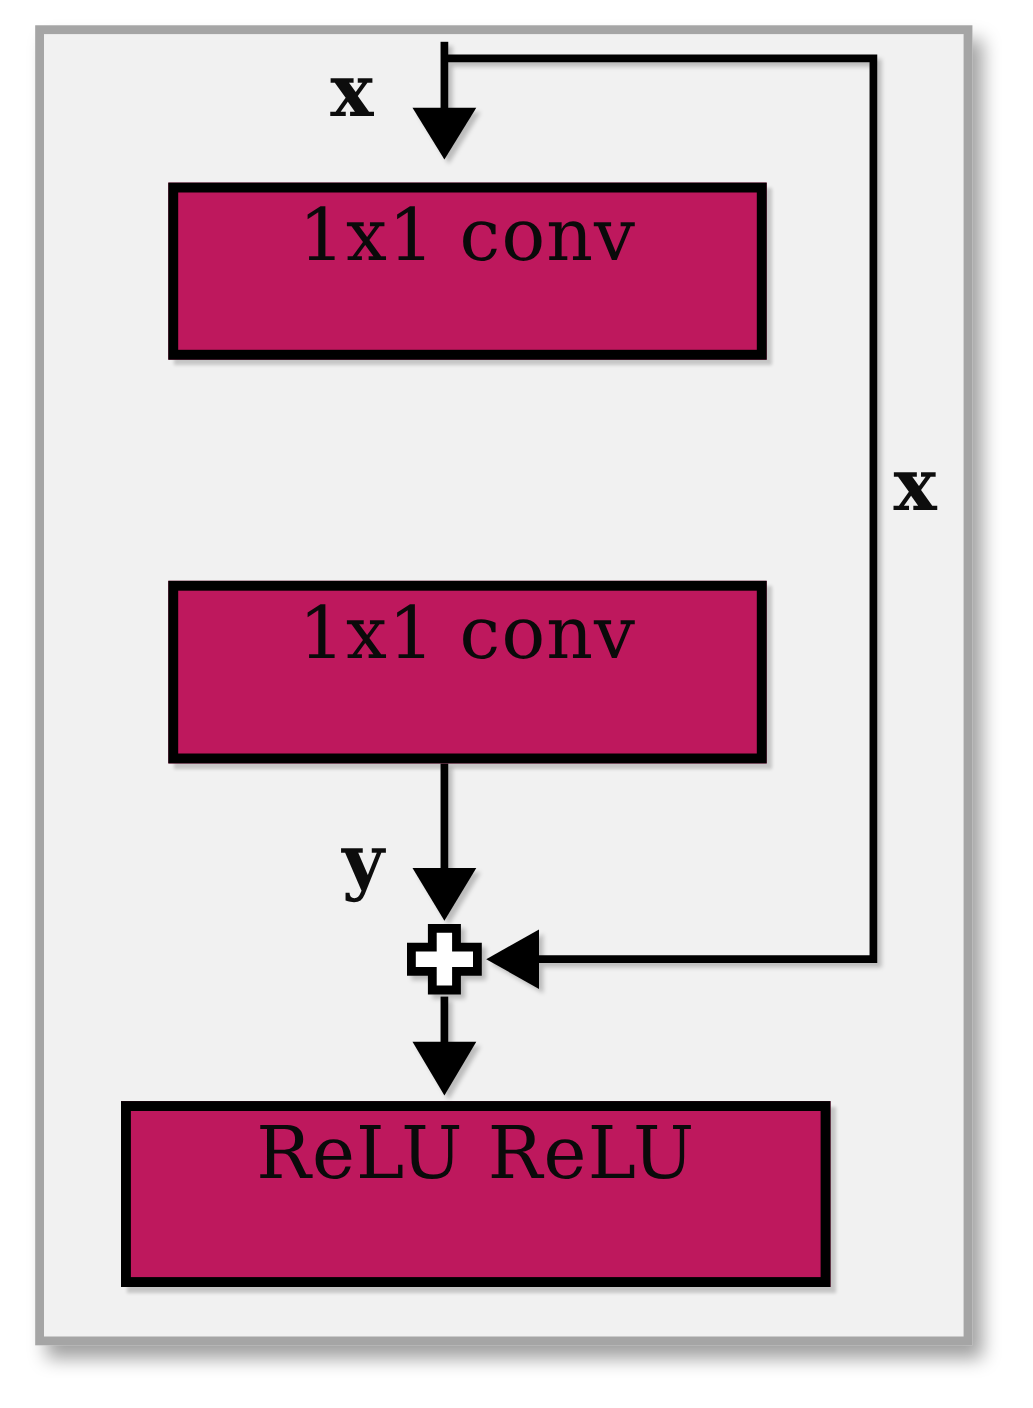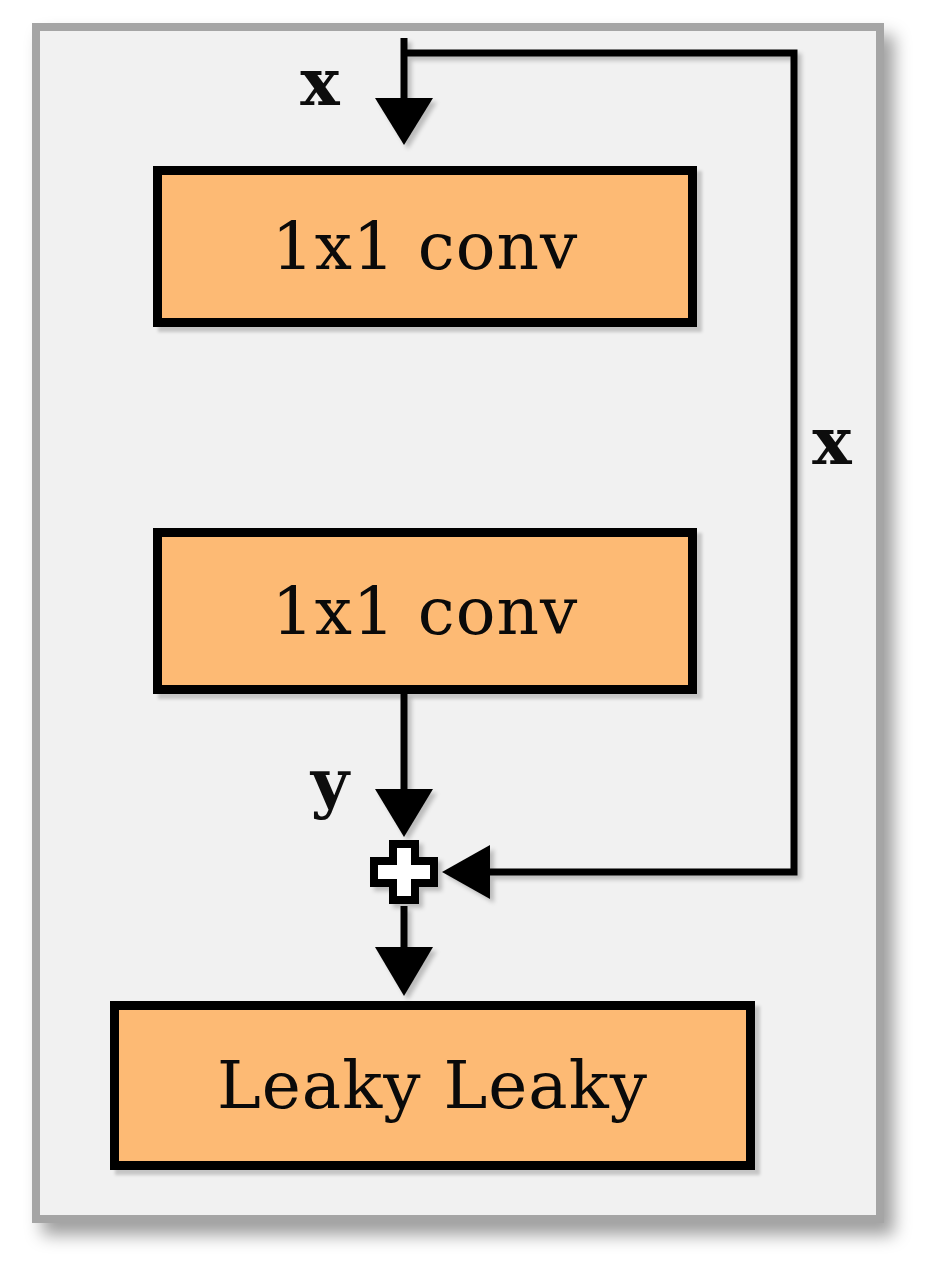--- a/index.html
+++ b/index.html
@@ -22,22 +22,22 @@
   .wires{
     position:absolute;left:0;top:0;
     width:939px;height:1280px;
     pointer-events:none;
     filter:drop-shadow(4px 4px 2px rgba(0,0,0,0.22));
   }
   .node{
     position:absolute;
     box-sizing:border-box;
     border:9px solid #000000;
-    background:#fdba74;
-    display:flex;align-items:center;justify-content:center;
+    background:#be185d;
+    display:flex;align-items:flex-start;justify-content:center;
     color:#0a0a0a;
     font-size:66px;
     letter-spacing:1px;
     box-shadow:5px 5px 3px rgba(0,0,0,0.18);
   }
   .conv{left:153px;width:544px;}
   .conv-1{top:166px;height:161px;}
   .conv-2{top:340px;height:163px;}
   .conv-3{top:528px;height:166px;}
   .activation{left:110px;top:1001px;width:645px;height:169px;}
@@ -78,20 +78,20 @@
   </svg>
 
   <div class="node conv conv-1">
     <span>1x1 conv</span>
   </div>
   <div class="node conv conv-3">
     <span>1x1 conv</span>
   </div>
 
   <div class="node activation">
-    <span>Leaky Leaky</span>
+    <span>ReLU ReLU</span>
   </div>
 
   <div class="lbl lbl-x-top">x</div>
   <div class="lbl lbl-x-right">x</div>
   <div class="lbl lbl-y">y</div>
 
 </div>
 
 </body></html>

